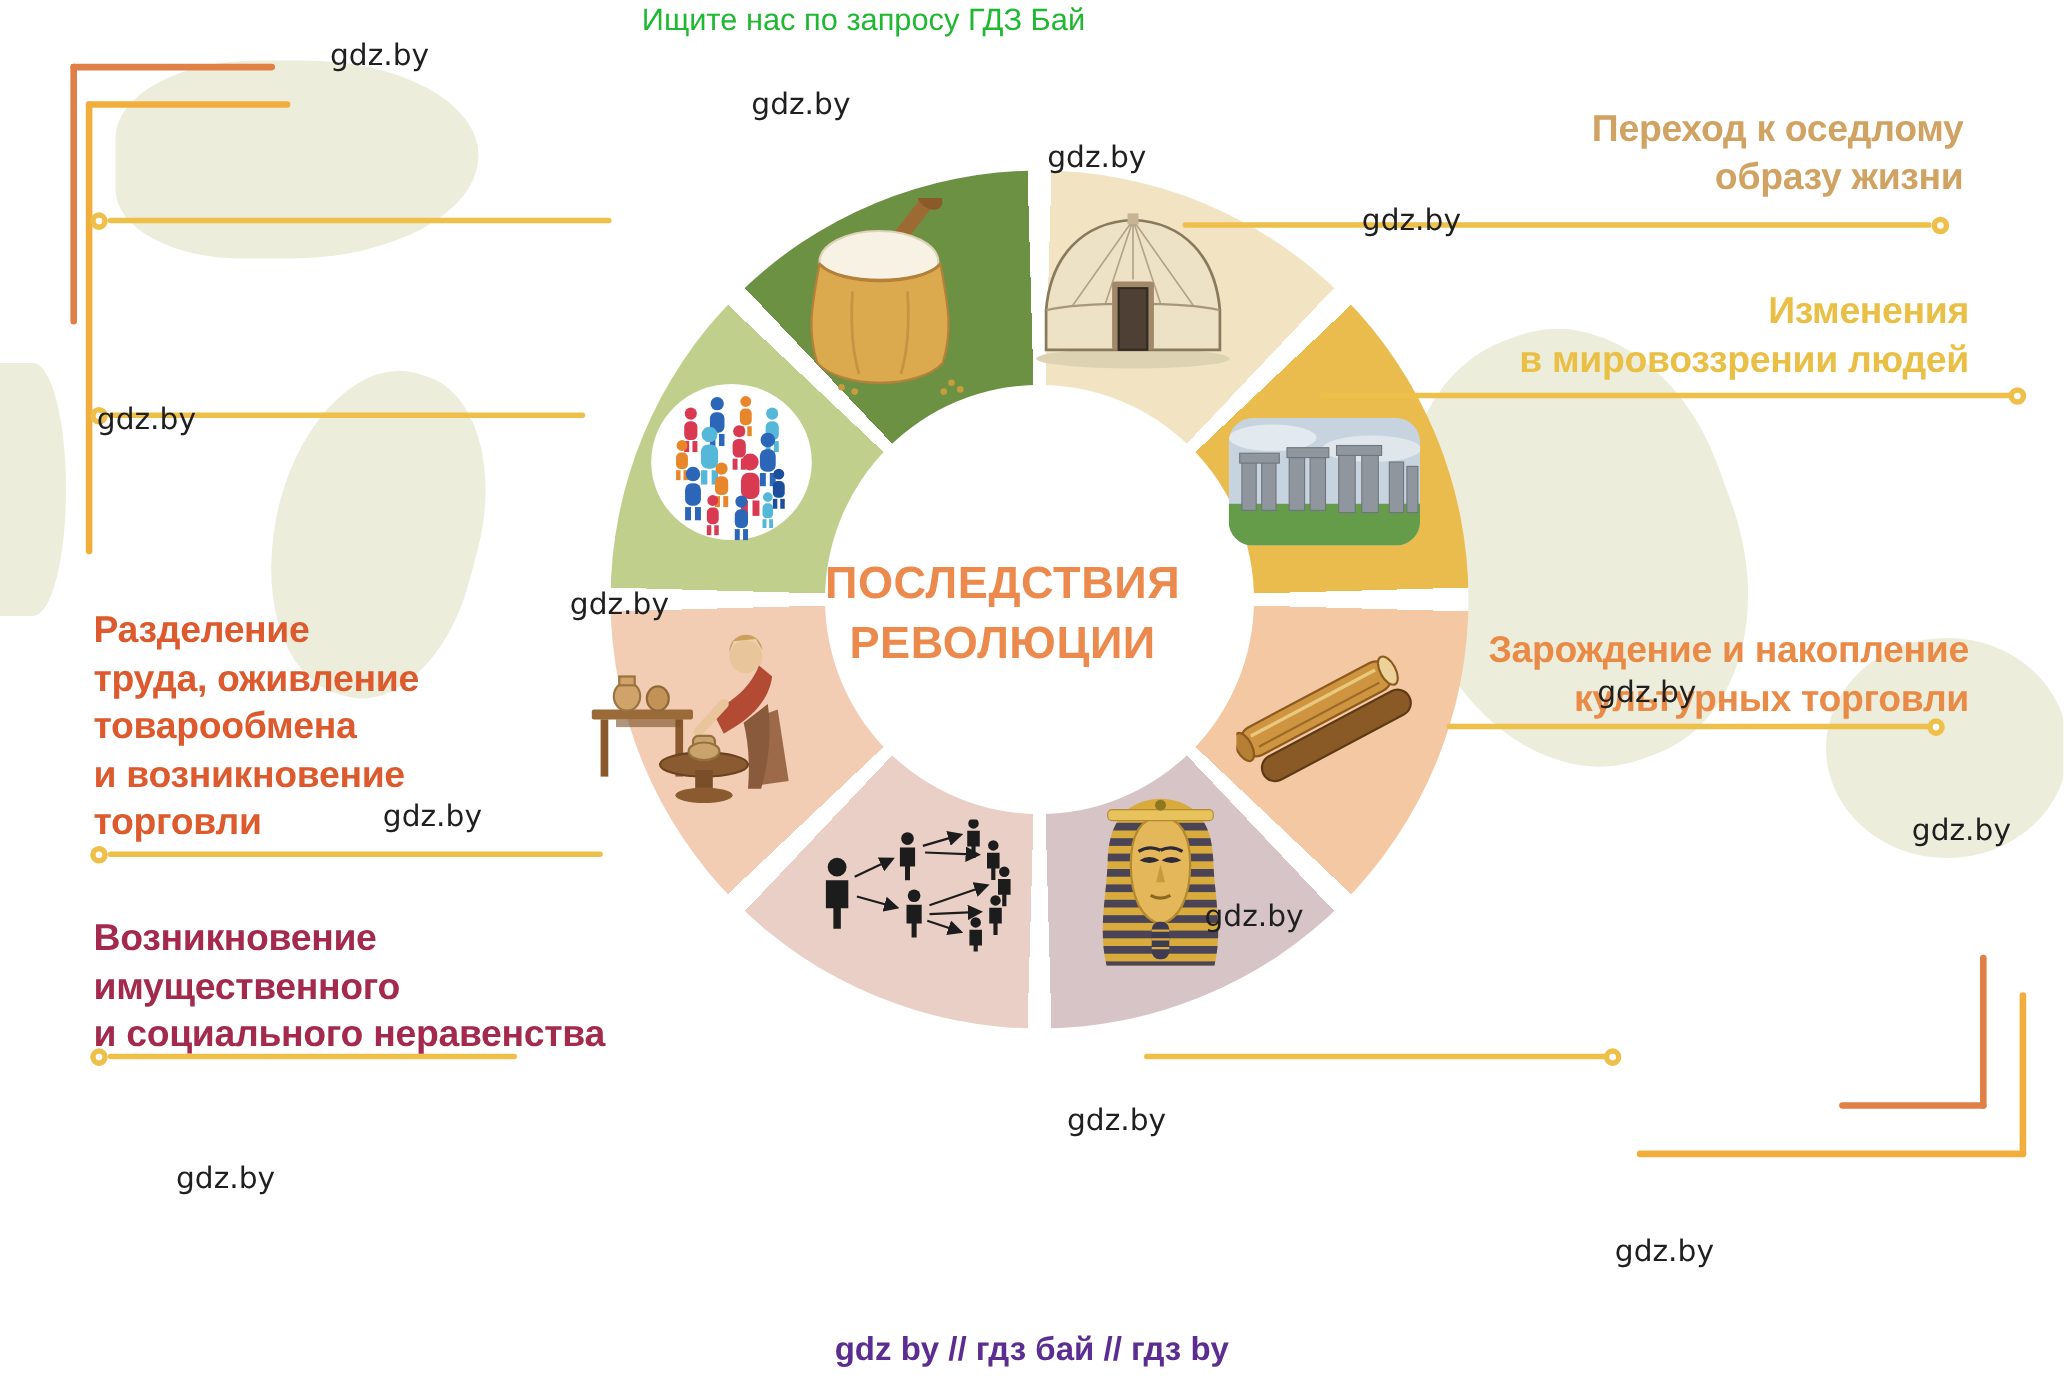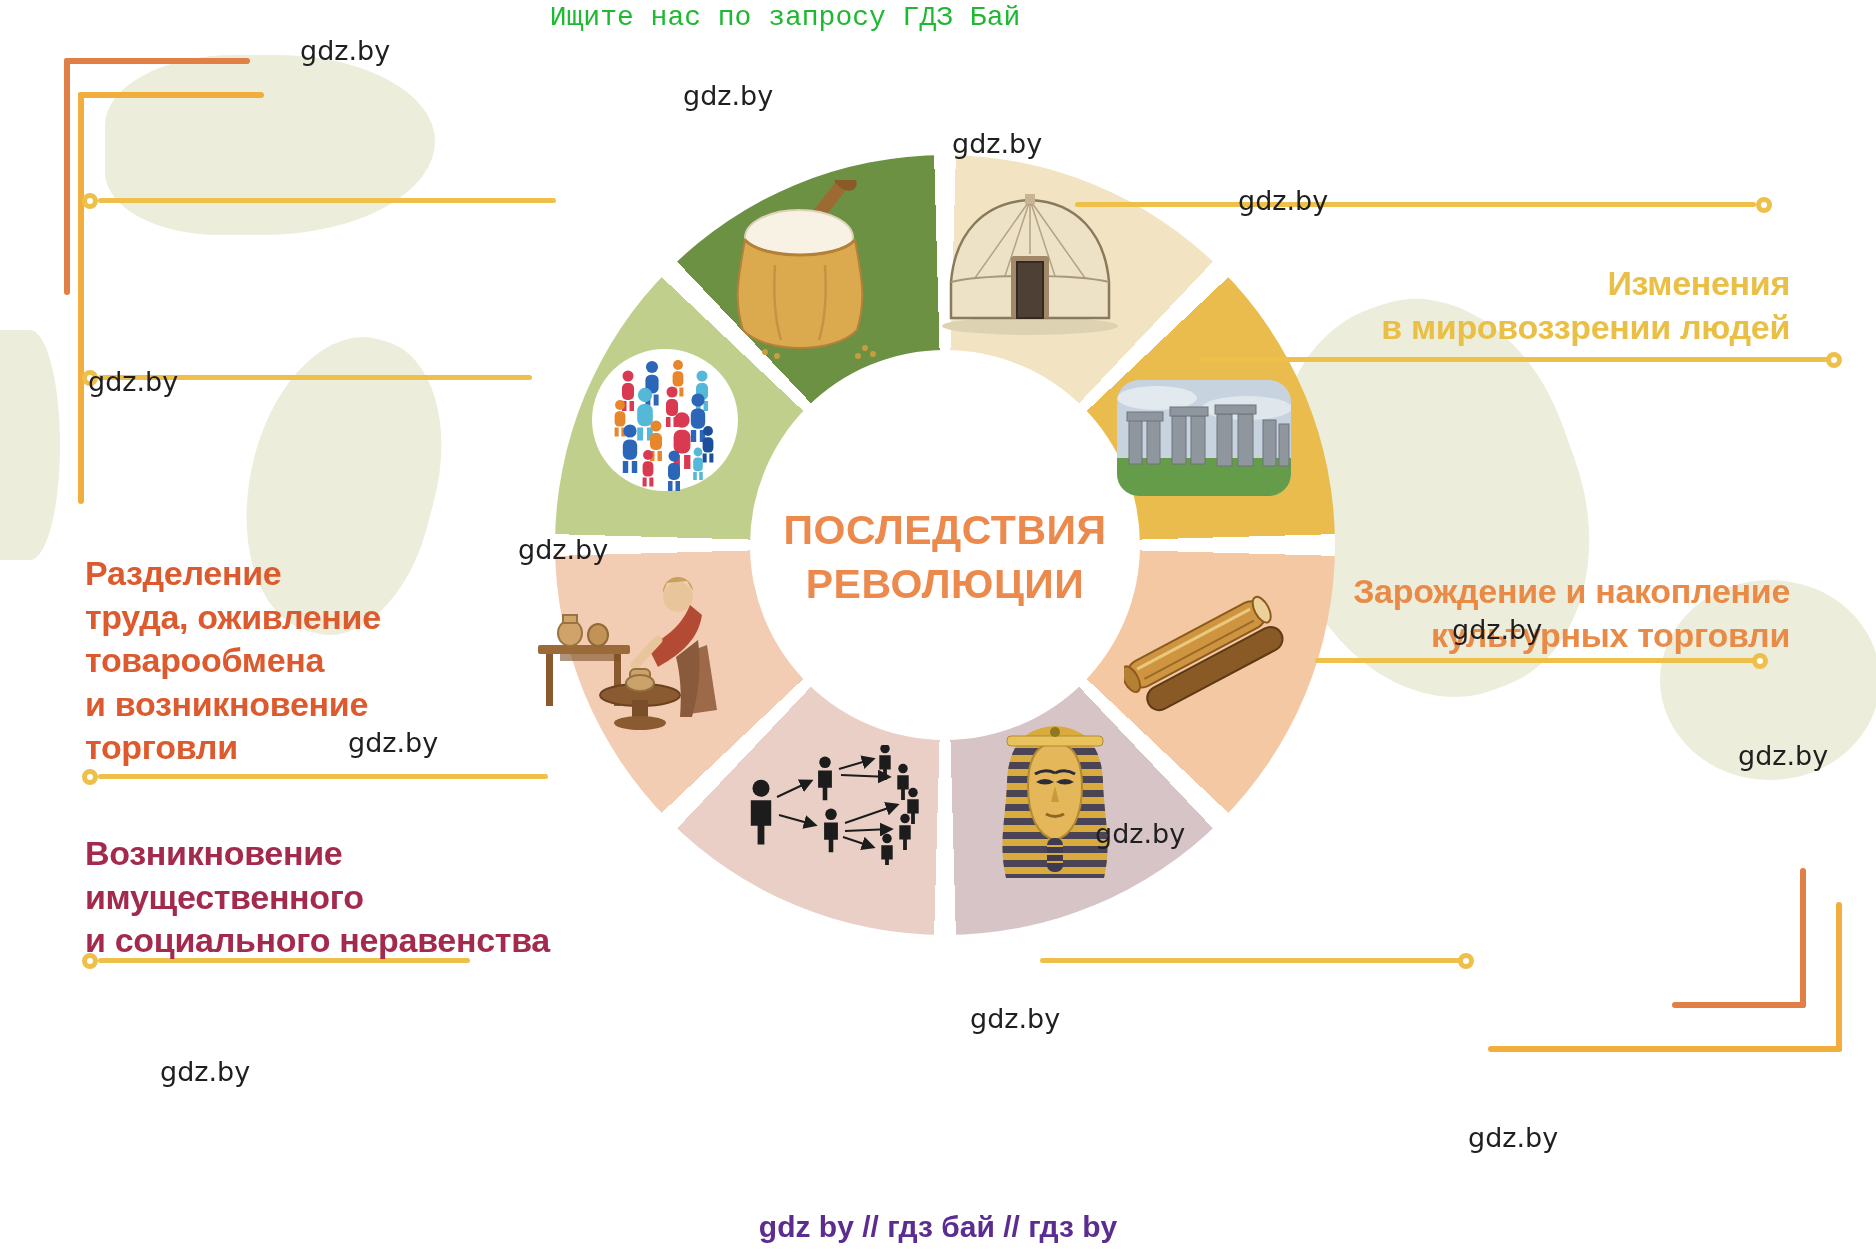--- a/index.html
+++ b/index.html
@@ -1,31 +1,31 @@
 <!DOCTYPE html>
 <html style="--accent-line: #eec04a; --bracket-orange: #e08046; --bracket-yellow: #f2ae3c; --blob: #ededdb; --bar-bg: #f8e9ca; --wm: #1f1f1f;"><head>
 <meta charset="utf-8">
 <style>
   html,body{margin:0;padding:0;background:#ffffff;}
   #stage{position:relative;width:1876px;height:1253px;overflow:hidden;background:#ffffff;
          font-family:"Liberation Sans",sans-serif;}
   .blob{position:absolute;background:var(--blob);z-index:0;}
   .wm{position:absolute;font-family:"DejaVu Sans",sans-serif;font-size:27px;color:var(--wm);z-index:30;white-space:nowrap;}
-  .promo{position:absolute;top:2px;left:785px;transform:translateX(-50%);font-size:28px;z-index:31;white-space:nowrap;font-family:Liberation Mono, monospace;}
+  .promo{position:absolute;top:2px;left:785px;transform:translateX(-50%);font-size:28px;z-index:31;white-space:nowrap;}
   .lbl{position:absolute;font-weight:700;font-size:34px;line-height:1.28;letter-spacing:-0.3px;white-space:pre-line;z-index:20;}
   .lbl.right{text-align:right;}
   .cline{position:absolute;height:5px;border-radius:3px;background:var(--accent-line);z-index:15;}
   .cdot{position:absolute;width:16px;height:16px;border:5px solid var(--accent-line);border-radius:50%;background:#fff;z-index:16;box-sizing:border-box;}
   .br-h{position:absolute;height:6px;border-radius:3px;z-index:12;}
   .br-v{position:absolute;width:6px;border-radius:3px;z-index:12;}
   .oc{background:var(--bracket-orange);}
   .yc{background:var(--bracket-yellow);}
   #donut{position:absolute;left:555px;top:155px;width:780px;height:780px;border-radius:50%;z-index:5;}
   #hole{position:absolute;left:750px;top:350px;width:390px;height:390px;border-radius:50%;background:#fff;z-index:8;
-        display:flex;align-items:center;justify-content:center;text-align:center;}
+        display:flex;align-items:center;text-align:center;}
   #hole .title{font-weight:700;font-size:41px;line-height:1.32;letter-spacing:0.5px;transform:translateY(12px);}
   .seg-img{position:absolute;z-index:9;}
   .task-bar{position:absolute;left:0;top:1100px;width:1876px;height:92px;background:var(--bar-bg);z-index:25;
             display:flex;align-items:center;justify-content:center;}
   .task-bar .task-text{font-size:34px;color:#181818;margin-right:120px;letter-spacing:0.2px;}
   .footer-text{position:absolute;left:938px;top:1210px;transform:translateX(-50%);font-size:30px;font-weight:600;z-index:26;white-space:nowrap;}
 </style>
 </head>
 <body>
 
@@ -76,20 +76,22 @@
 торговли</div>
   <div class="cline" style="left:98px;top:774px;width:450px;"></div>
   <div class="cdot" style="left:82px;top:769px;"></div>
 
   <div class="lbl" style="left: 85px; top: 832px; color: rgb(163, 42, 77);">Возникновение
 имущественного
 и социального неравенства</div>
   <div class="cline" style="left:98px;top:958px;width:372px;"></div>
   <div class="cdot" style="left:82px;top:953px;"></div>
 
+  <div class="lbl right" style="right: 91px; top: 96px; color: rgb(208, 163, 99);">Переход к оседлому
+образу жизни</div>
   <div class="cline" style="left:1075px;top:202px;width:681px;"></div>
   <div class="cdot" style="left:1756px;top:197px;"></div>
 
   <div class="lbl right" style="right: 86px; top: 262px; color: rgb(233, 191, 69);">Изменения
 в мировоззрении людей</div>
   <div class="cline" style="left:1200px;top:357px;width:630px;"></div>
   <div class="cdot" style="left:1826px;top:352px;"></div>
 
   <div class="lbl right" style="right: 86px; top: 570px; color: rgb(233, 138, 71);">Зарождение и накопление
 культурных торговли</div>

